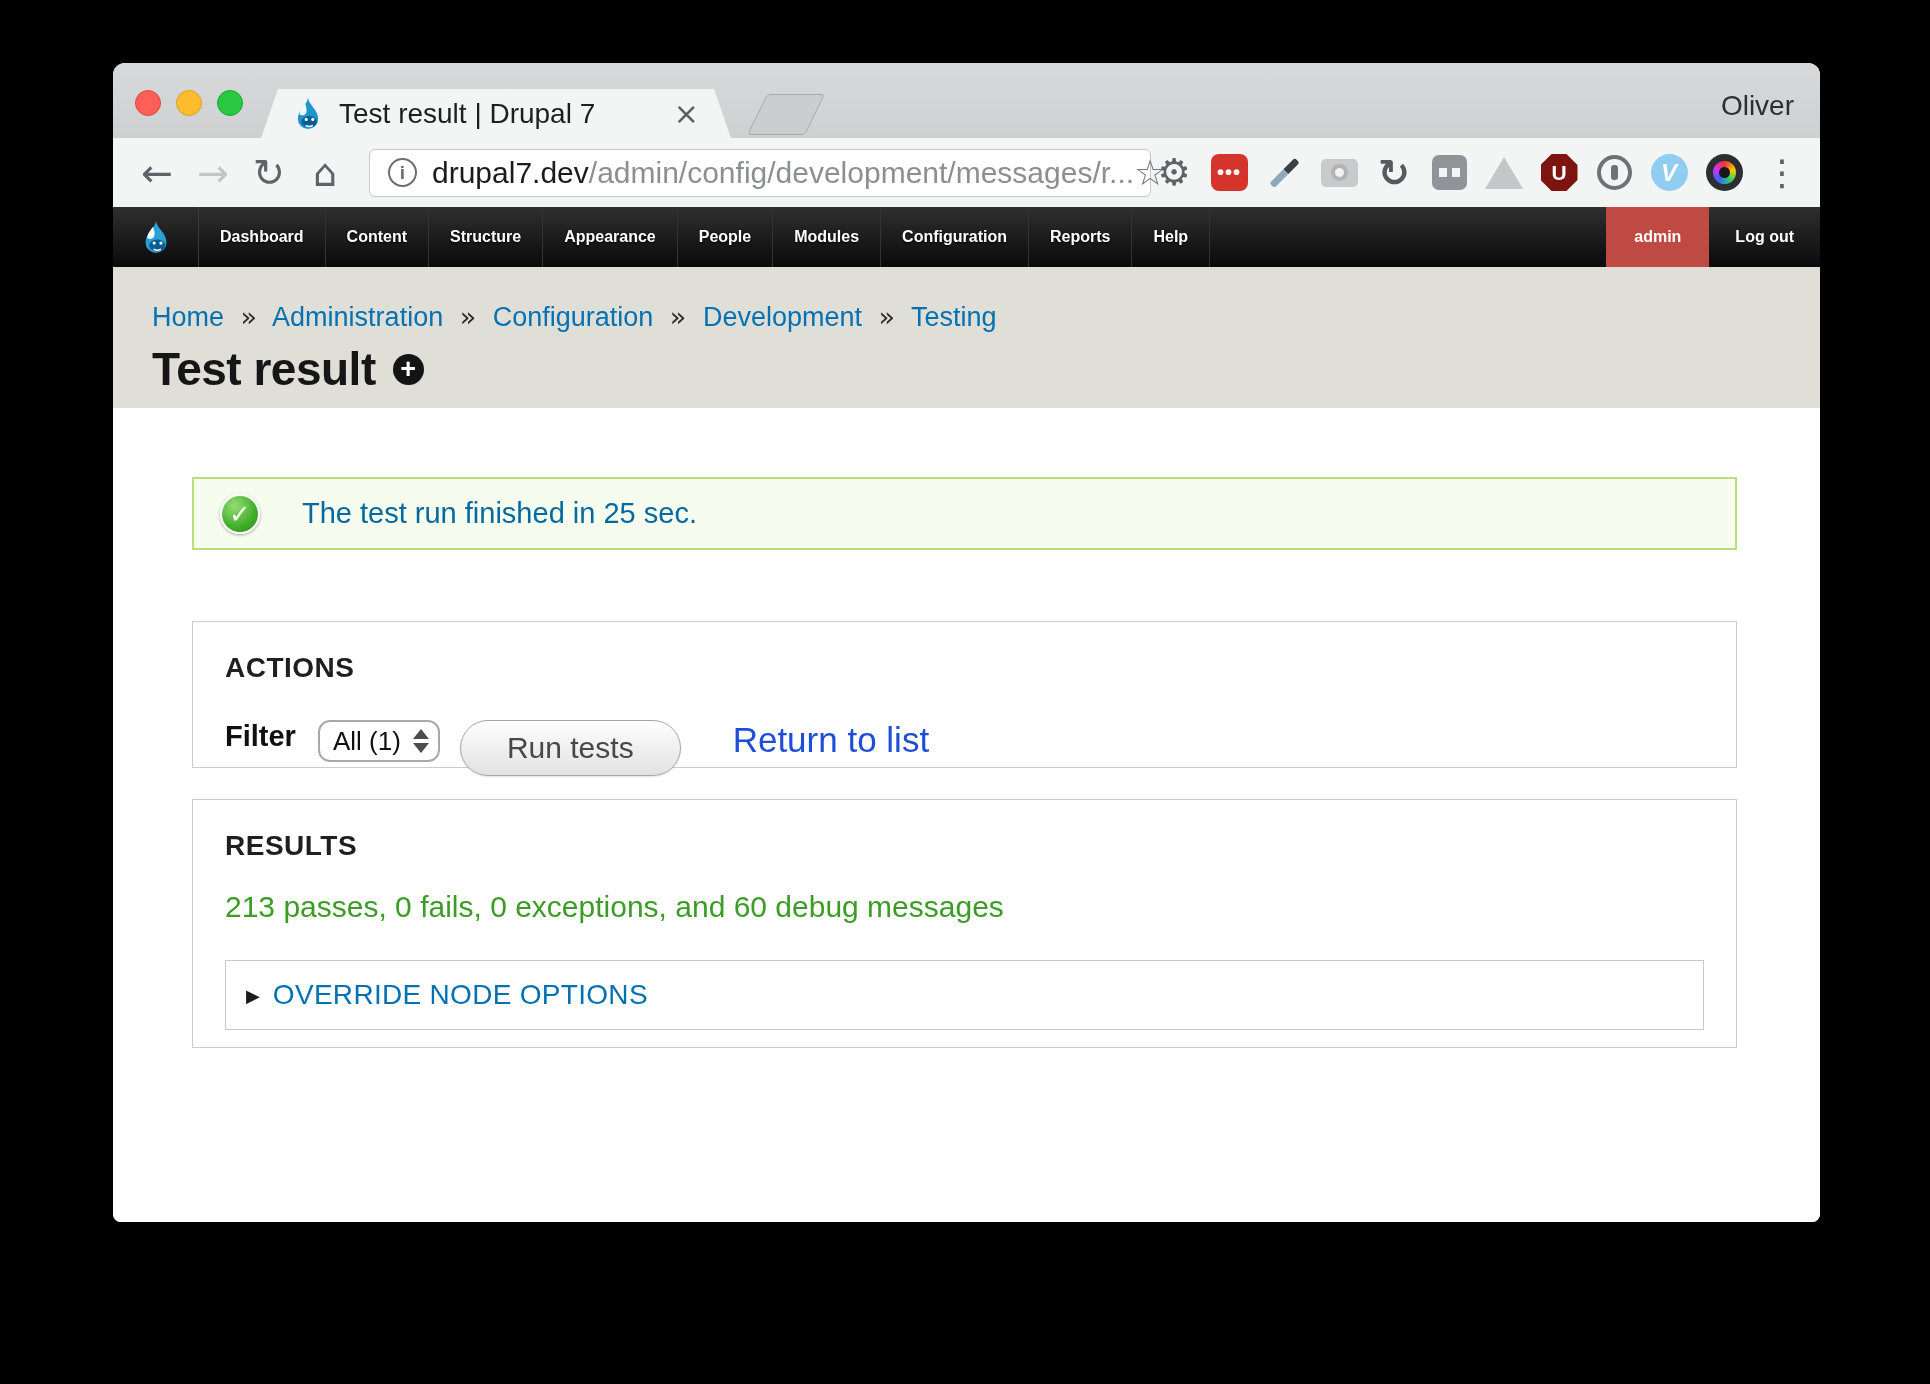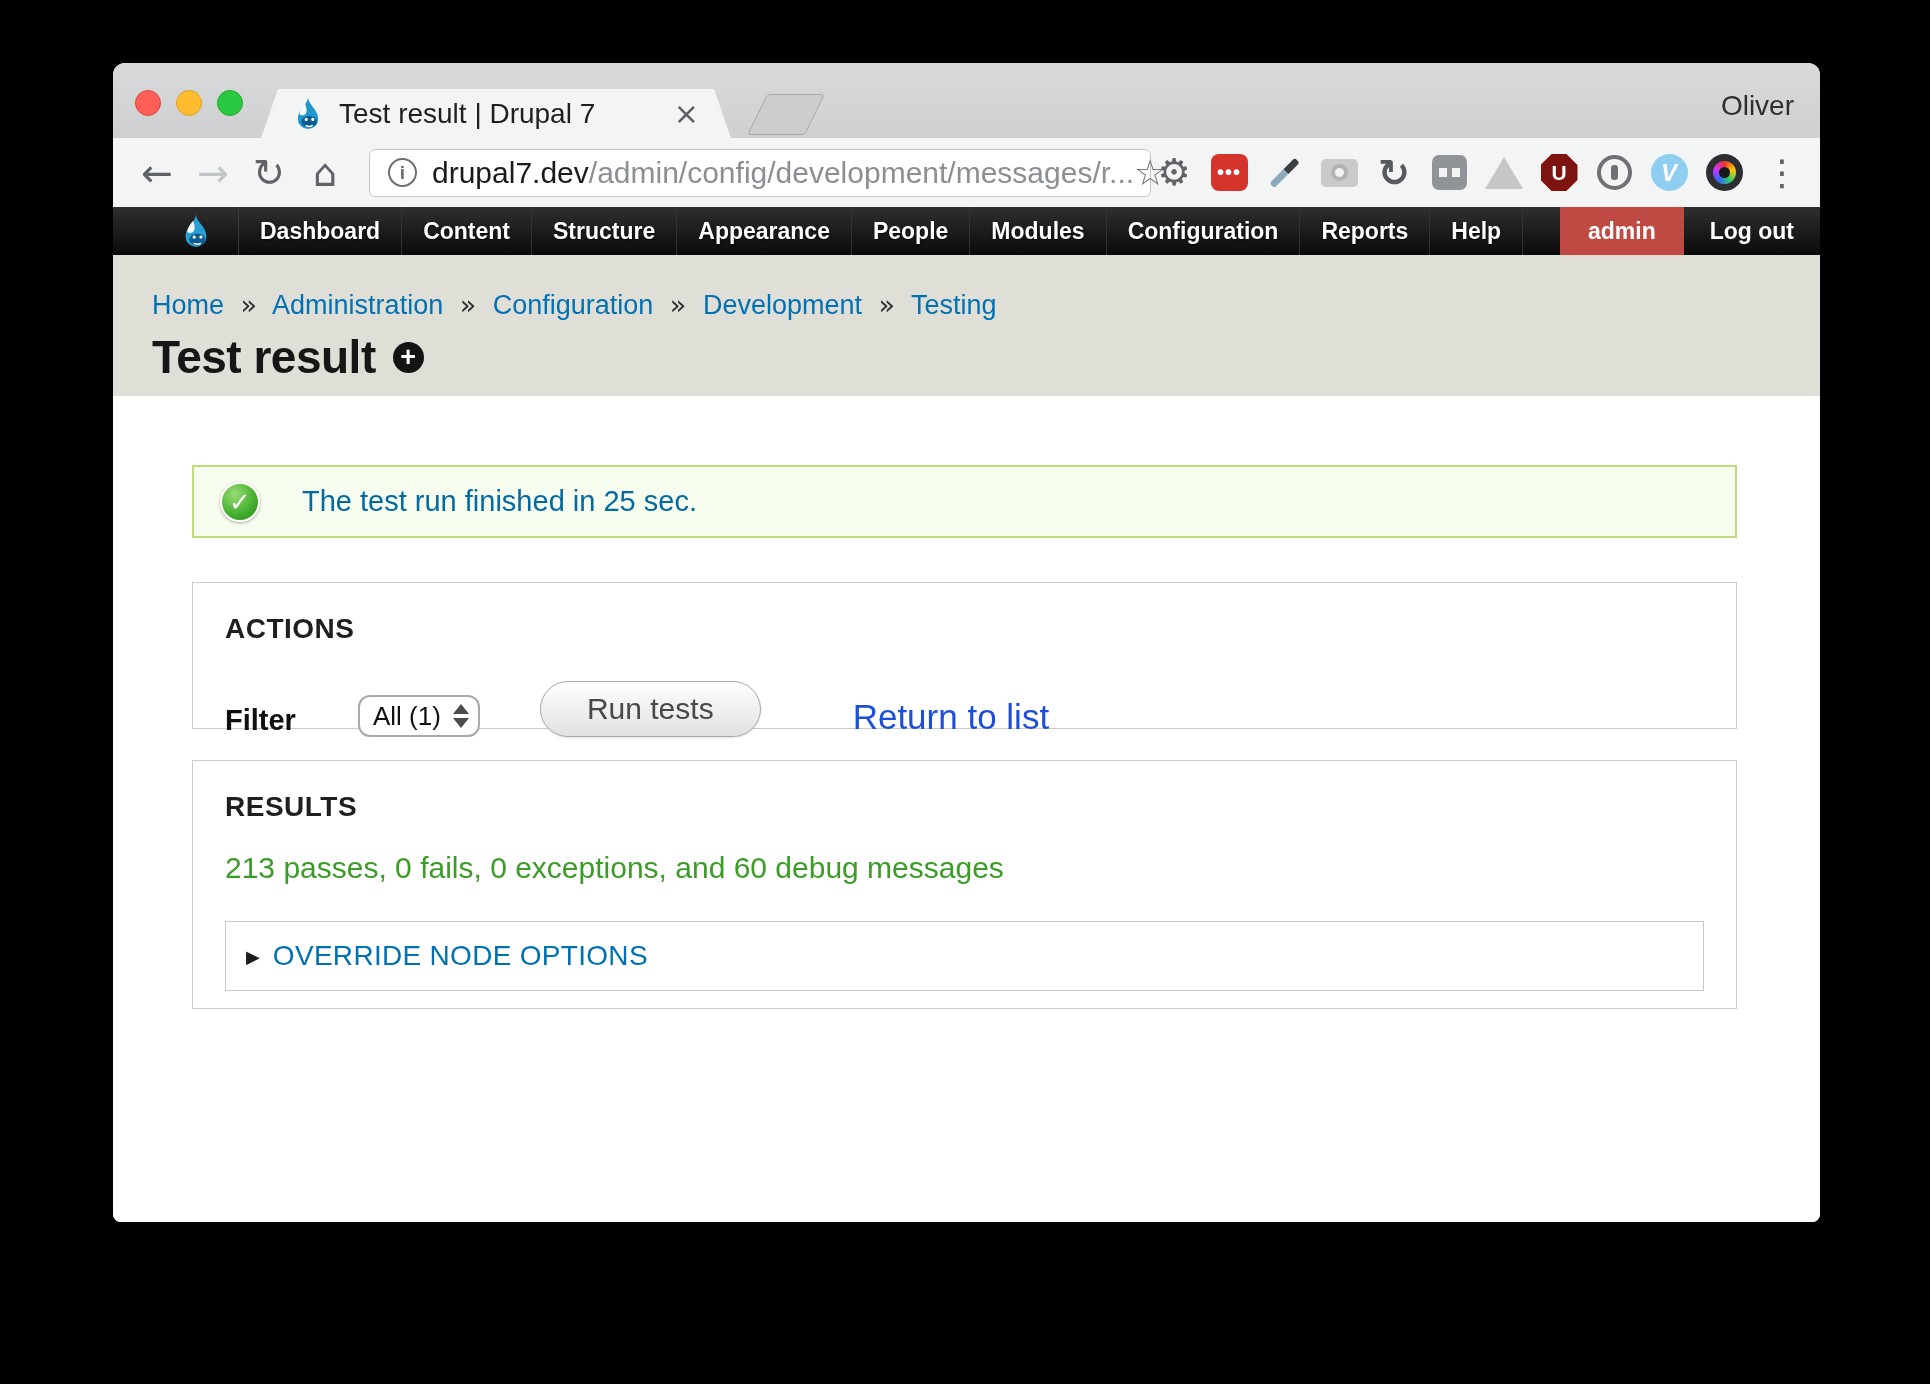--- a/index.html
+++ b/index.html
@@ -56,22 +56,22 @@
   .onepass-ring i { width:7px; height:15px; background:#6e7276; border-radius:3px; display:block; }
   .vimium-circle { width:37px; height:37px; border-radius:50%; background:#8fcdf1; color:#fff; font-weight:bold;
                    font-style:italic; font-size:24px; display:flex; align-items:center; justify-content:center; }
   .lens-outer { width:37px; height:37px; border-radius:50%; background:#2c2e31; display:flex; align-items:center; justify-content:center; }
   .lens-ring { width:23px; height:23px; border-radius:50%; background:conic-gradient(#e33,#fc0,#3c6,#36f,#c3f,#e33);
                display:flex; align-items:center; justify-content:center; }
   .lens-core { width:11px; height:11px; border-radius:50%; background:#17181a; }
   .menu-dots { font-size:36px; color:#5f6368; margin-left:6px; }
 
   
-  .drupal-toolbar { height:48px; background:linear-gradient(#2f2f2f,#0a0a0a); display:flex; align-items:stretch;
-                    color:#fff; font-size:23px; font-weight:bold; flex:none;padding-left:40px; }
+  .drupal-toolbar { height:60px; background:linear-gradient(#2f2f2f,#0a0a0a); display:flex; align-items:stretch;
+                    color:#fff; font-size:16px; font-weight:bold; flex:none; }
   .logo-cell { width:86px; display:flex; align-items:center; justify-content:center; border-right:1px solid #3a3a3a; }
   .tb-item { display:flex; align-items:center; padding:0 21px; border-right:1px solid #333;
              text-shadow:0 1px 2px #000; white-space:nowrap; }
   .tb-right { margin-left:auto; display:flex; align-items:stretch; }
   .tb-admin { display:flex; align-items:center; padding:0 28px; background:#bf4a43; }
   .tb-logout { display:flex; align-items:center; padding:0 26px; }
 
   
   .site-header { height:141px; background:#e0dfd7; padding:34px 0 0 39px; flex:none; }
   .breadcrumb { font-size:27px; }
@@ -85,25 +85,25 @@
   
   .content { flex:1; background:#fff; padding:69px 83px 0 79px; }
   .status-box { height:73px; border:2px solid #bbdd7a; background:#f6fcee; display:flex; align-items:center; padding:0 26px; }
   .check-icon { width:40px; height:40px; border-radius:50%; flex:none;
                 background:radial-gradient(circle at 35% 28%, #97dc74, #41ae2b 60%, #2a8a1a);
                 border:2px solid #fff; box-shadow:0 1px 3px rgba(0,0,0,.35);
                 color:#fff; font-size:26px; font-weight:bold; display:flex; align-items:center; justify-content:center; }
   .status-text { margin-left:42px; font-size:29px; color:#0369a1; }
 
   .panel { border:1px solid #ccc; padding:30px 32px; }
-  .panel-actions { margin-top:44px; height:147px; }
+  .panel-actions { margin-top:71px; height:147px; }
   .panel-results { margin-top:31px; height:249px; }
   .panel-legend { font-size:28px; font-weight:bold; color:#1f1f1f; letter-spacing:0.5px; }
 
-  .actions-row { margin-top:36px; display:flex; align-items:flex-end;gap:40px; }
+  .actions-row { margin-top:36px; display:flex; align-items:flex-start; }
   .filter-label { font-size:29px; font-weight:bold; color:#101010; }
   .fake-select { margin-left:22px; width:122px; height:42px; background:#fff; border:2px solid #a9a9a9; border-radius:12px;
                  display:flex; align-items:center; justify-content:space-between; padding:0 9px 0 13px; }
   .select-value { font-size:26px; color:#101010; }
   .stepper { display:flex; flex-direction:column; gap:4px; align-items:center; }
   .stepper i { display:block; width:0; height:0; }
   .step-up { border-left:8px solid transparent; border-right:8px solid transparent; border-bottom:10px solid #4c4c4c; }
   .step-down { border-left:8px solid transparent; border-right:8px solid transparent; border-top:10px solid #4c4c4c; }
   .run-btn { margin-left:20px; height:56px; padding:0 46px; border-radius:28px; border:1px solid #a7a7a7;
              background:linear-gradient(#fefefe,#e2e2e2); font-size:30px; color:#484848;

